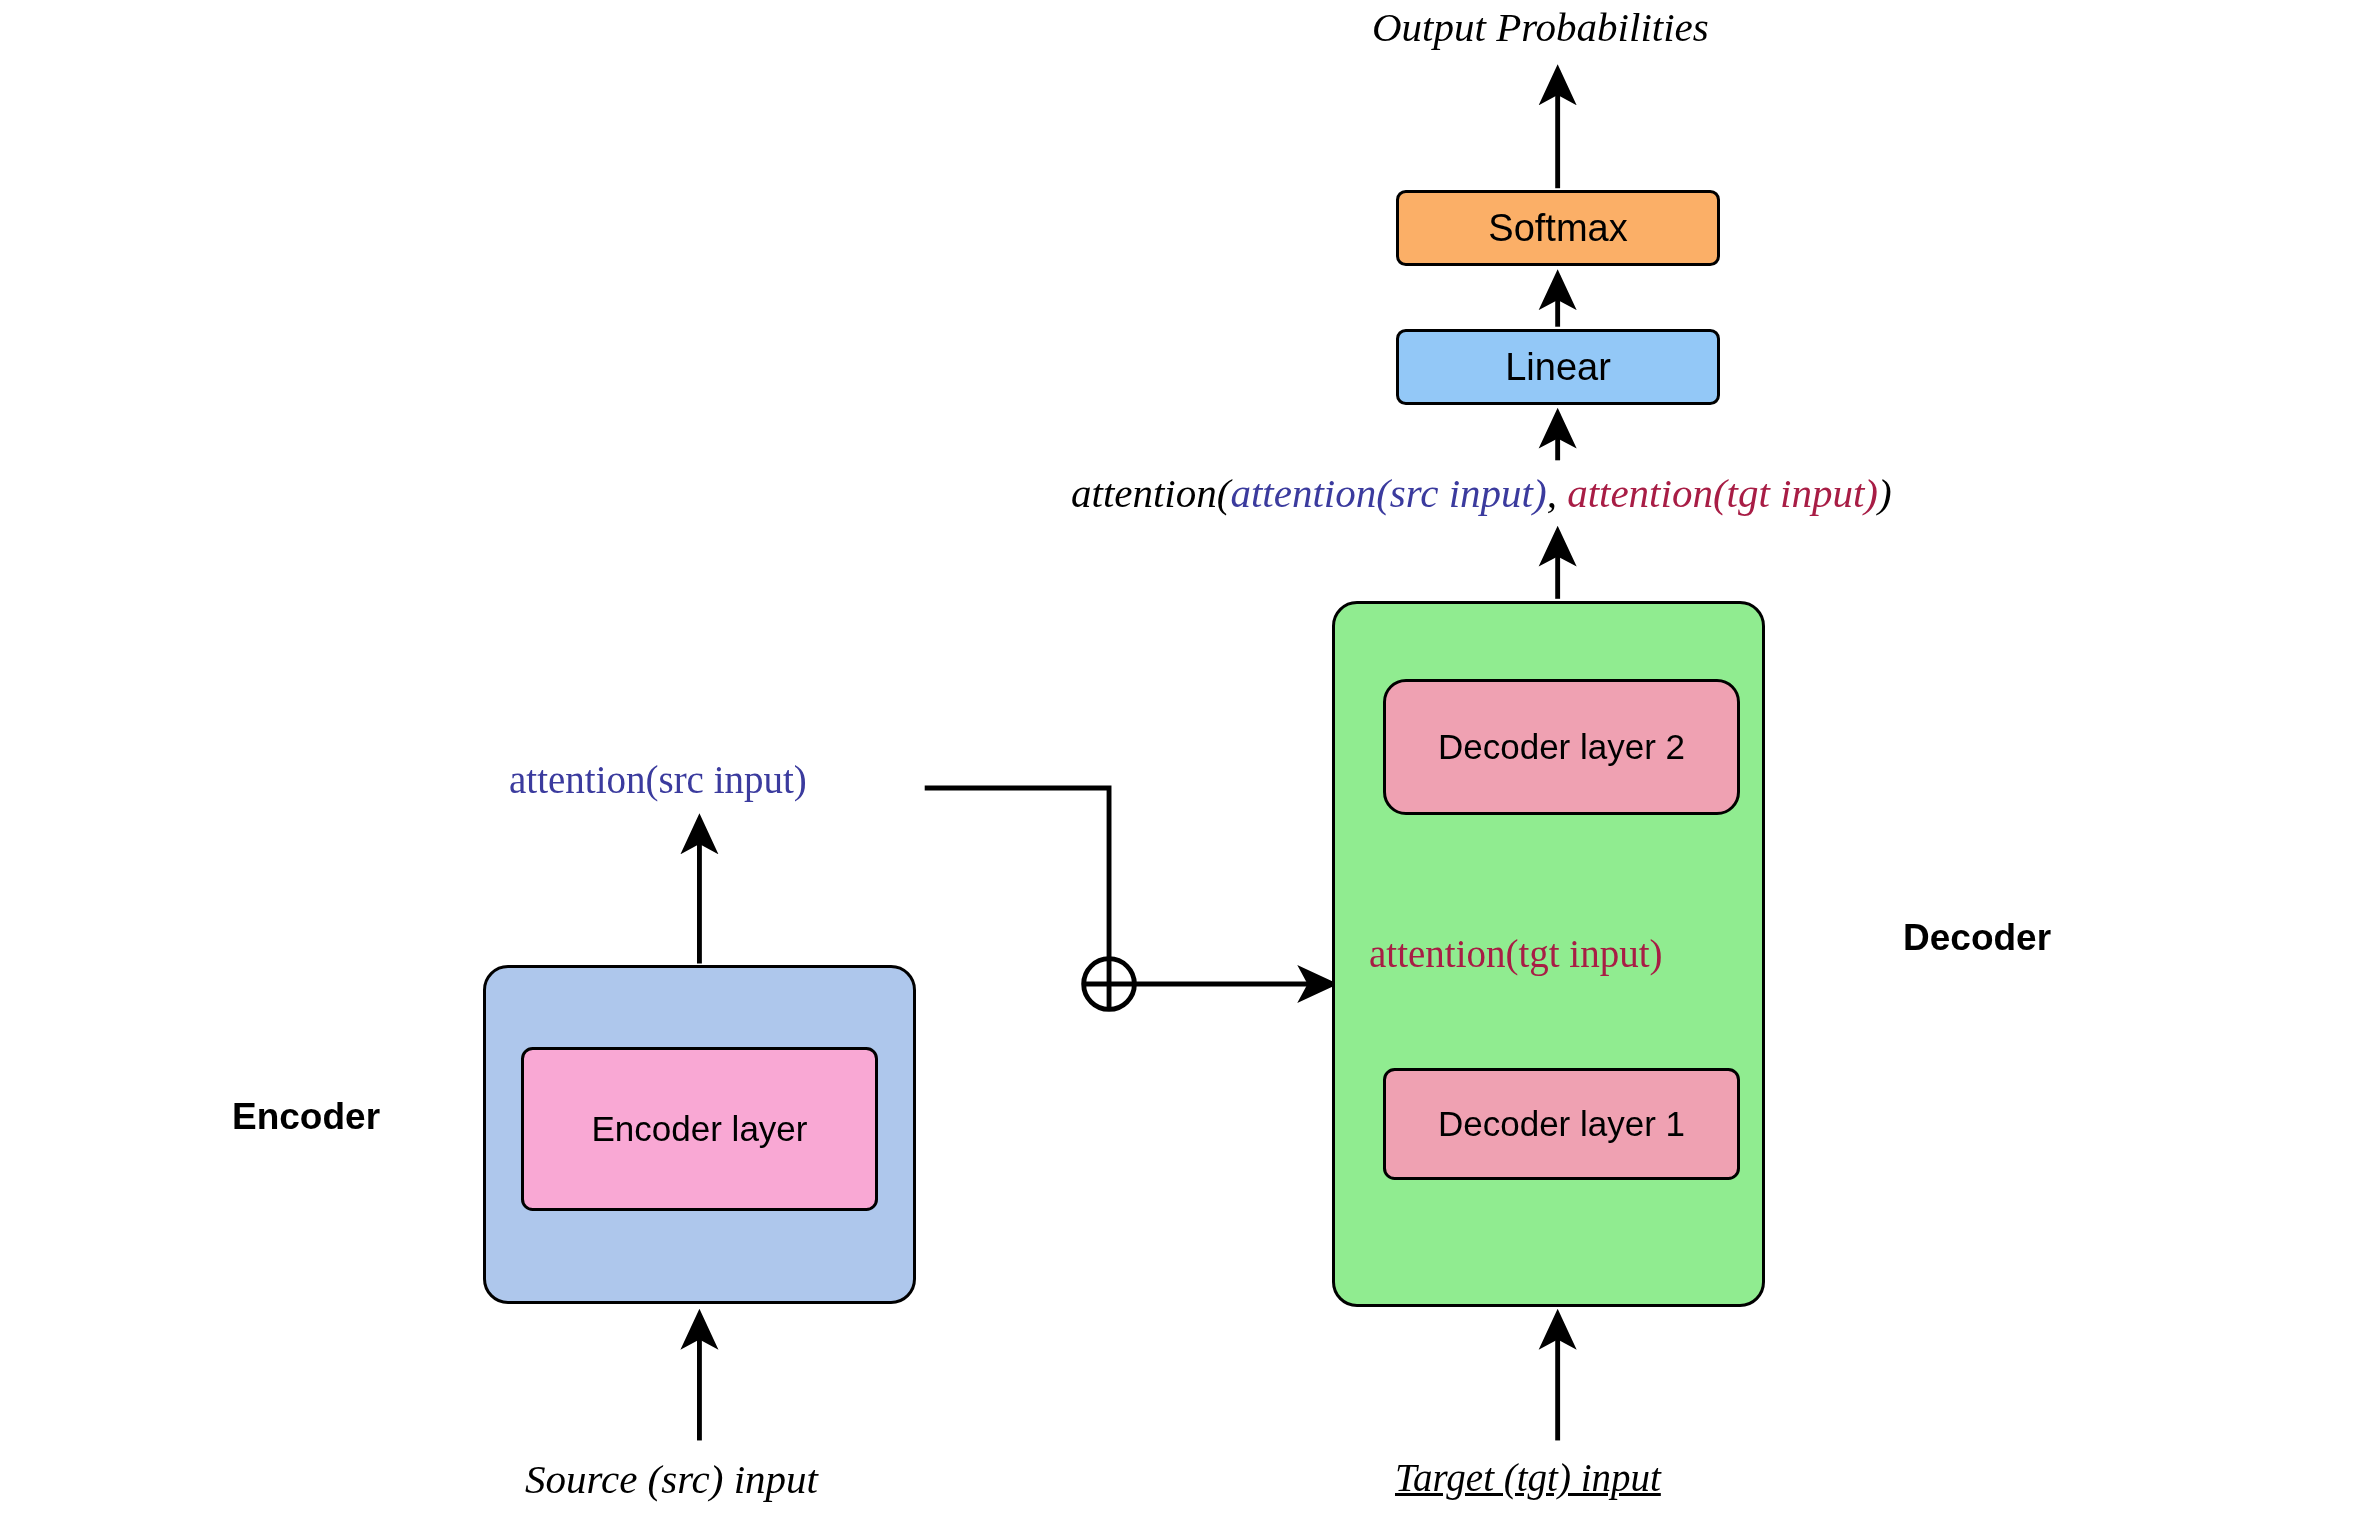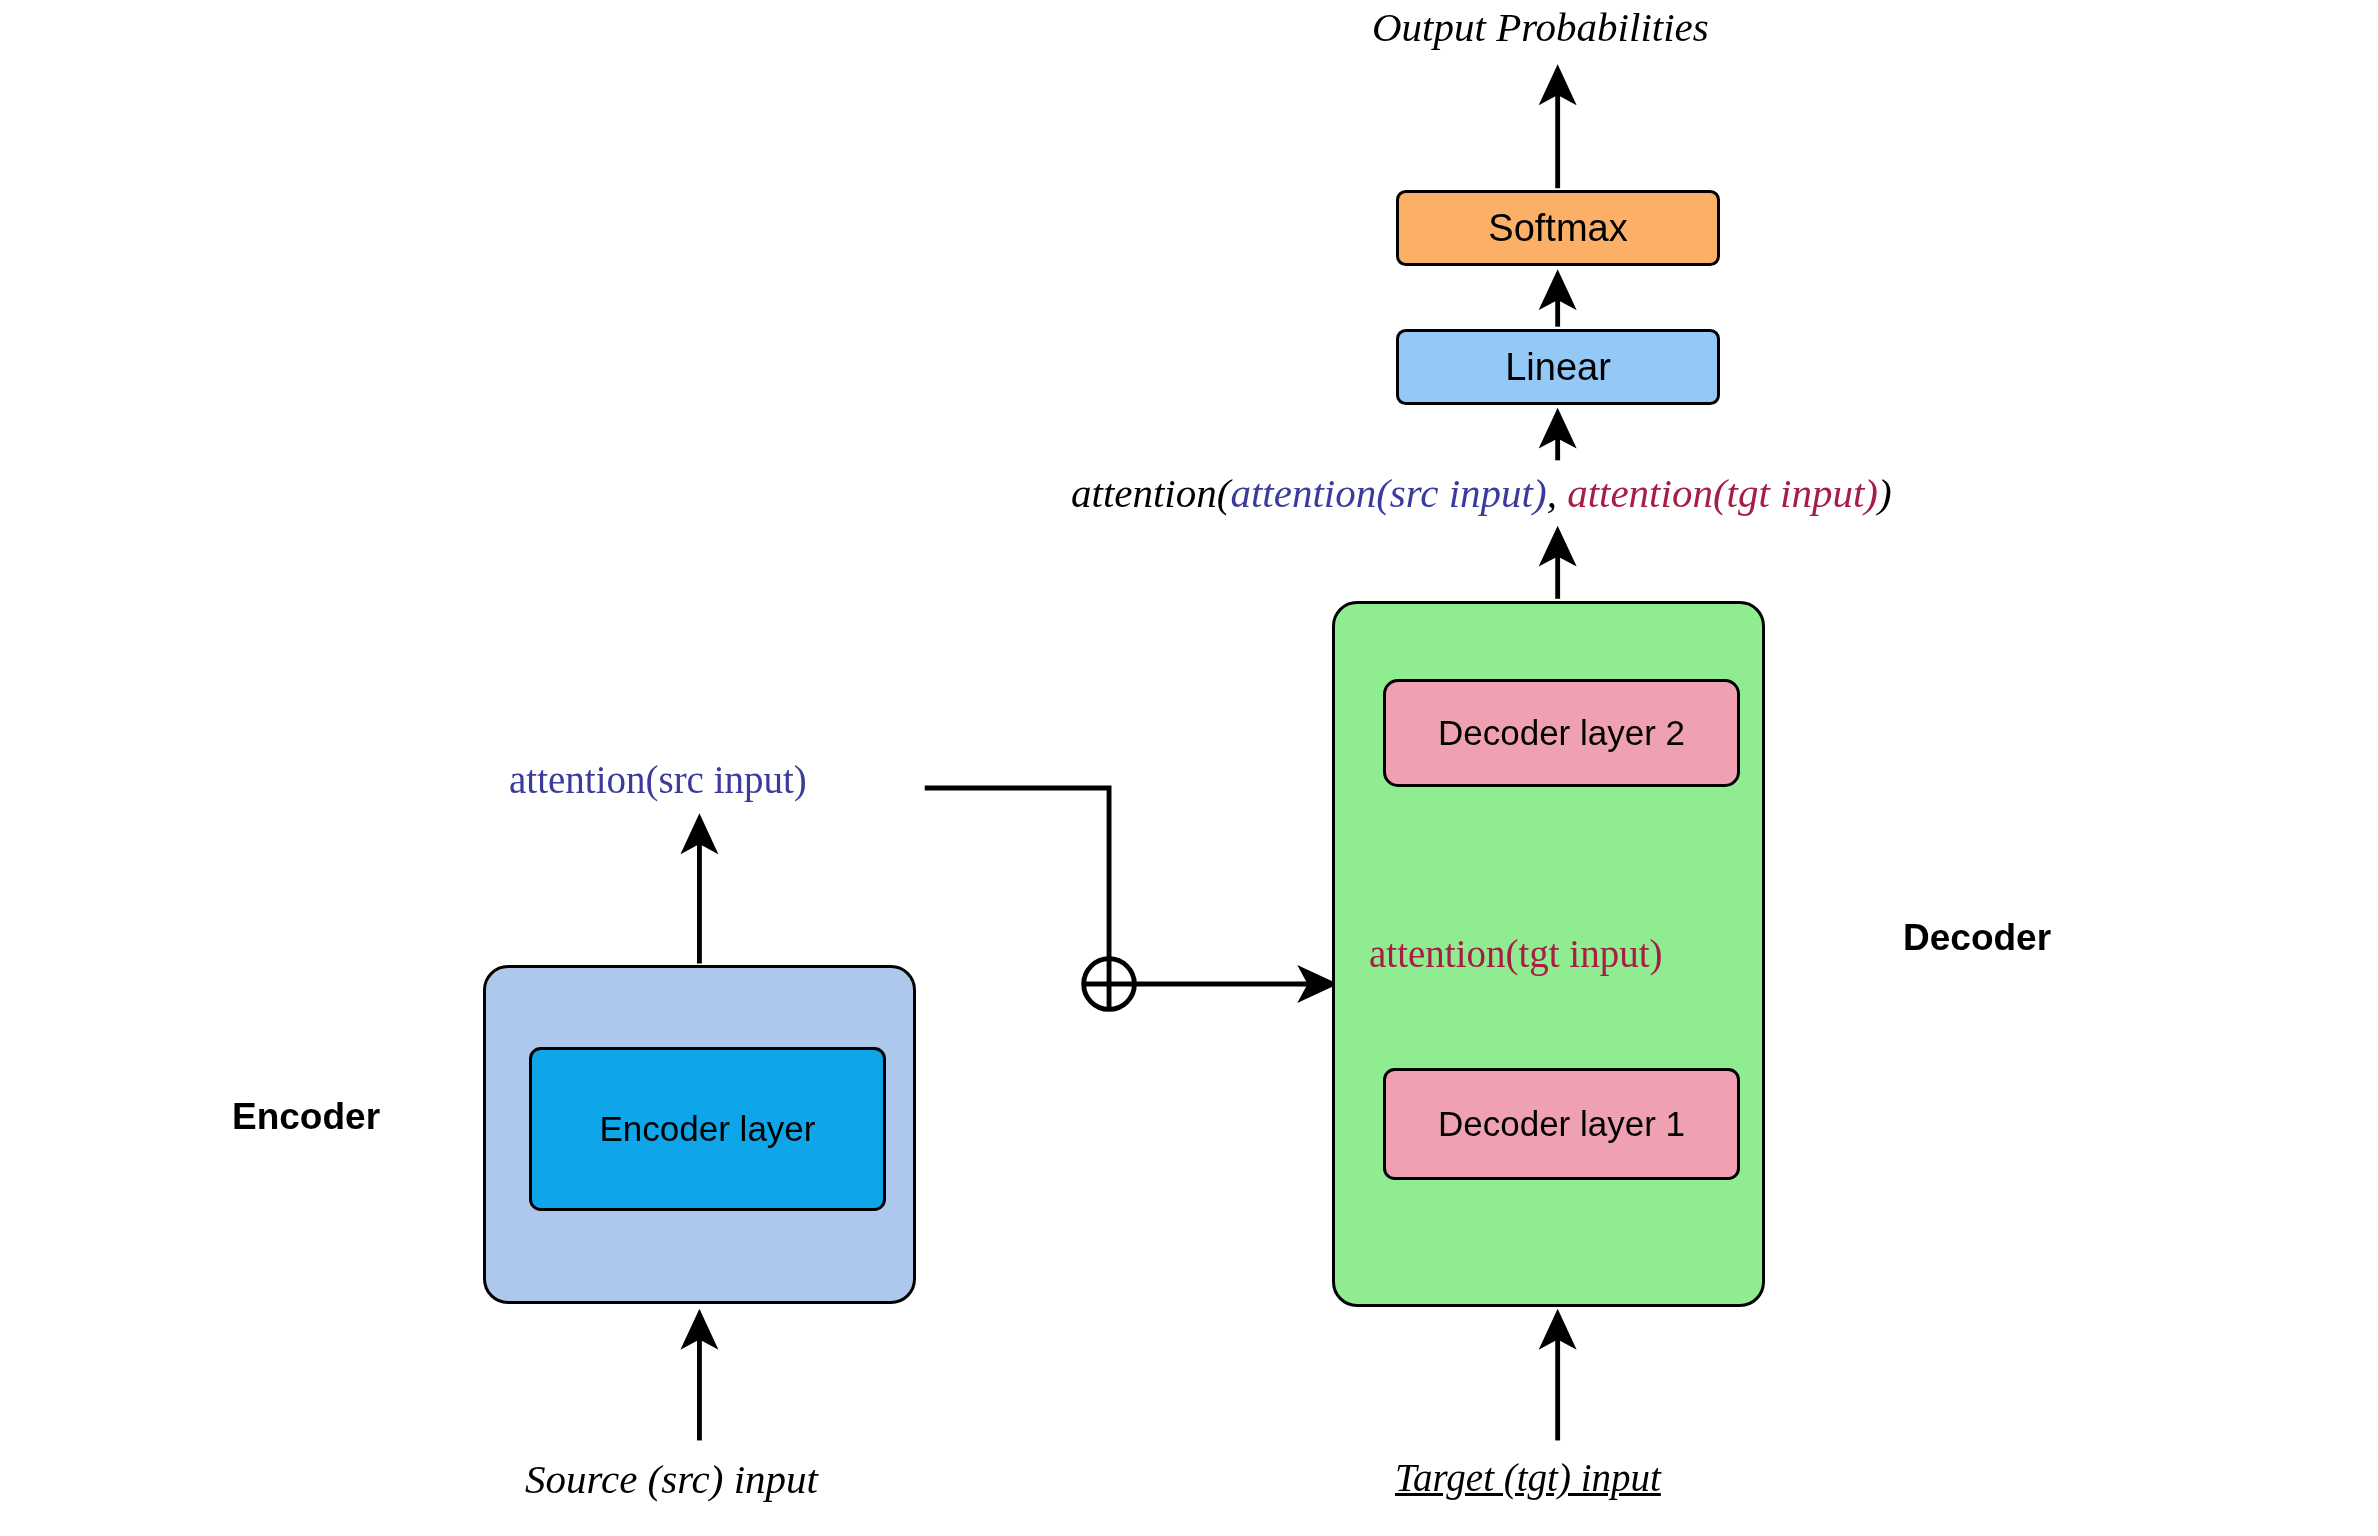--- a/index.html
+++ b/index.html
@@ -59,37 +59,36 @@
 
   #encoder-container {
     left: 483px; top: 965px;
     width: 433px; height: 339px;
     background: #AEC7EC;
     border-radius: 25px;
   }
   #encoder-layer-box {
     left: 521px; top: 1047px;
     width: 357px; height: 164px;
-    background: #0ea5e9;
+    background: #f9a8d4;
     border-radius: 11.7px;
     font-size: 35px;
-    margin-left: 8px;
   }
 
   #decoder-container {
     left: 1332px; top: 601px;
     width: 433px; height: 706px;
     background: #90EC90;
     border-radius: 25px;
   }
   #decoder-layer-2-box {
     left: 1383px; top: 679px;
-    width: 357px; height: 108px;
+    width: 357px; height: 136px;
     background: #EFA1B2;
-    border-radius: 15px;
+    border-radius: 23px;
     font-size: 35px;
   }
   #decoder-layer-1-box {
     left: 1383px; top: 1068px;
     width: 357px; height: 112px;
     background: #EFA1B2;
     border-radius: 11.7px;
     font-size: 35px;
   }
 

